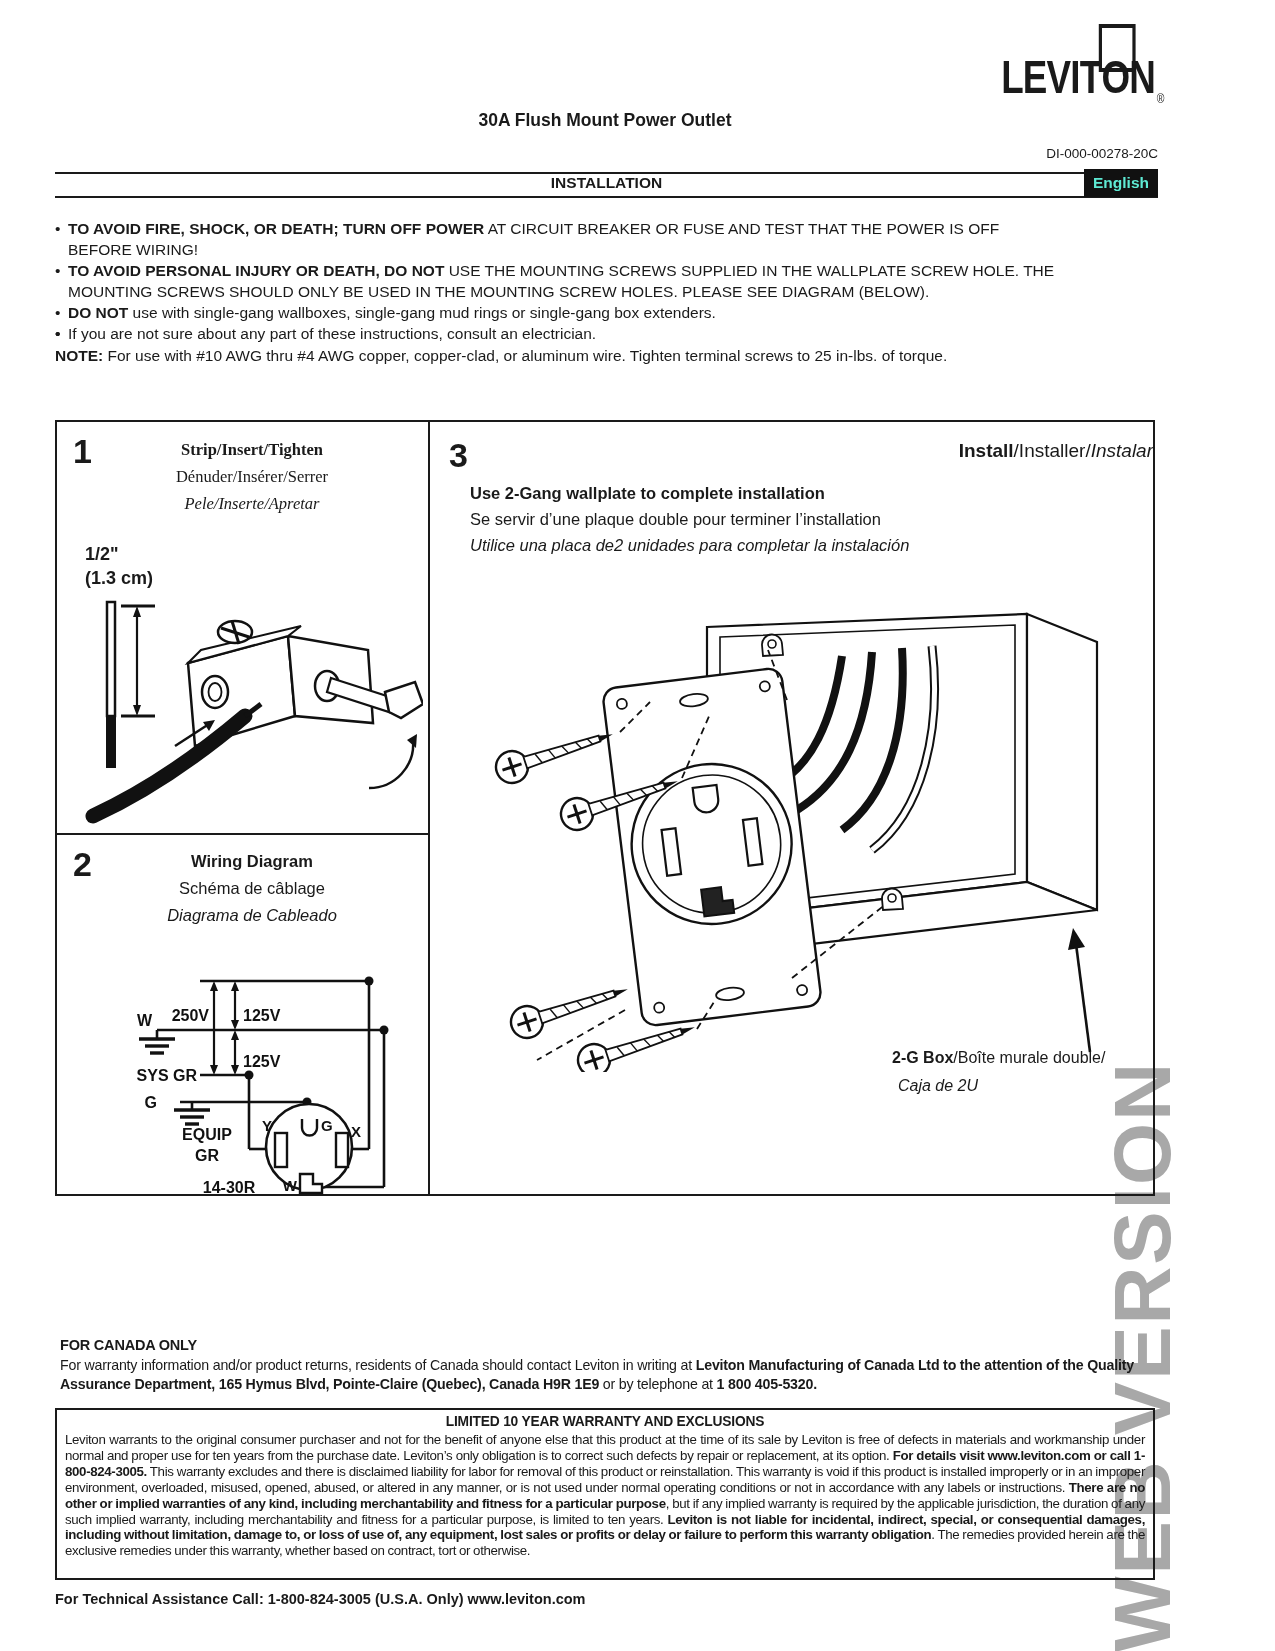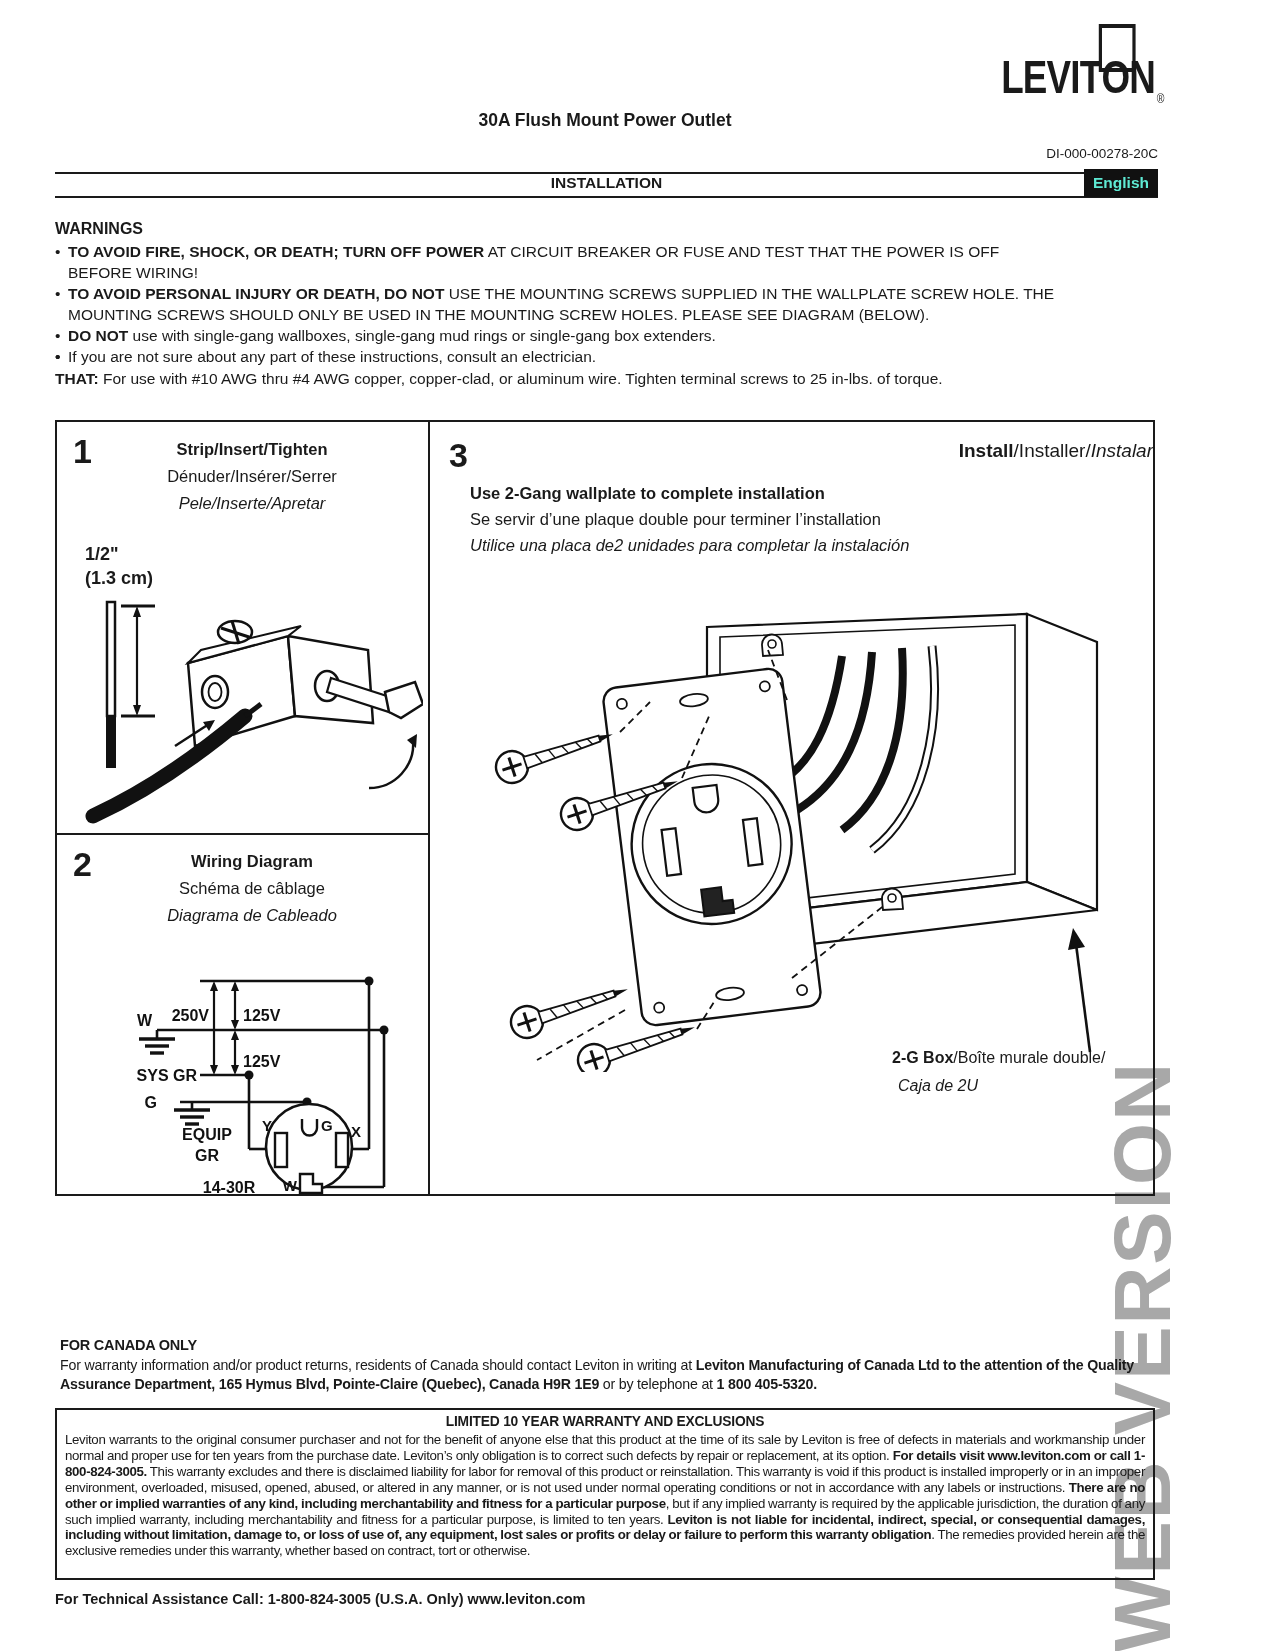--- a/index.html
+++ b/index.html
@@ -39,21 +39,21 @@
   .bullet{position:relative;padding-left:13px;}
   .bullet .mark{position:absolute;left:0;top:0;}
   .note{margin-top:1px;}
 
   
   .main-box{top:420px;left:55px;width:1100px;height:776px;border:2px solid #1a1a1a;box-sizing:border-box;}
   .div-v{position:absolute;left:371px;top:0;bottom:0;width:2px;background:#1a1a1a;}
   .div-h{position:absolute;left:0;top:411px;width:371px;height:2px;background:#1a1a1a;}
   .step-num{font-size:34px;font-weight:bold;}
   .p1-num{left:16px;top:10px;}
-  .p1-titles{left:30px;top:14px;width:330px;text-align:center;font-size:16.5px;line-height:27px;}
+  .p1-titles{left:30px;top:14px;width:330px;text-align:center;font-size:16.5px;line-height:27px;font-family:Liberation Serif, serif;}
   .p1-measure{left:28px;top:120px;font-size:18px;font-weight:bold;line-height:24px;}
   .p1-art{left:6px;top:166px;}
   .p2-num{left:16px;top:423px;}
   .p2-titles{left:30px;top:426px;width:330px;text-align:center;font-size:16.5px;line-height:27px;}
   .p2-art{left:0px;top:505px;}
   .p3-num{left:392px;top:14px;}
   .p3-title{left:375px;top:18px;width:721px;text-align:right;font-size:19px;}
   .p3-sub{left:413px;top:58px;font-size:16.5px;line-height:26px;}
   .p3-art{left:385px;top:160px;}
   .box-label{left:835px;top:622px;font-size:16px;line-height:28px;}
@@ -89,27 +89,26 @@
     <span class="logo-text"><span>LEVIT</span><span class="logo-o"><span class="ch">O</span></span><span>N</span><span class="reg">®</span></span>
   </div>
   <div class="abs doc-title">30A Flush Mount Power Outlet</div>
   <div class="abs doc-number">DI-000-00278-20C</div>
   <div class="abs rule rule-top"></div>
   <div class="abs install-label">INSTALLATION</div>
   <div class="abs rule rule-bot"></div>
   <div class="abs english-badge">English</div>
 
   <div class="abs warnings">
-    <div class="warn-head">WARNINGS</div>
     <div class="bullet"><span class="mark">•</span><span class="b">TO AVOID FIRE, SHOCK, OR DEATH; TURN OFF POWER</span><span> AT CIRCUIT BREAKER OR FUSE AND TEST THAT THE POWER IS OFF BEFORE WIRING!</span></div>
     <div class="bullet"><span class="mark">•</span><span class="b">TO AVOID PERSONAL INJURY OR DEATH, DO NOT</span><span> USE THE MOUNTING SCREWS SUPPLIED IN THE WALLPLATE SCREW HOLE. THE MOUNTING SCREWS SHOULD ONLY BE USED IN THE MOUNTING SCREW HOLES. PLEASE SEE DIAGRAM (BELOW).</span></div>
     <div class="bullet"><span class="mark">•</span><span class="b">DO NOT</span><span> use with single-gang wallboxes, single-gang mud rings or single-gang box extenders.</span></div>
     <div class="bullet"><span class="mark">•</span><span class="b"></span></div>
     <div class="bullet"><span class="mark">•</span><span class="b"></span><span>If you are not sure about any part of these instructions, consult an electrician.</span></div>
-    <div class="note"><span class="b">THAT:</span><span> For use with #10 AWG thru #4 AWG copper, copper-clad, or aluminum wire. Tighten terminal screws to 25 in-lbs. of torque.</span></div>
+    <div class="note"><span class="b">NOTE:</span><span> For use with #10 AWG thru #4 AWG copper, copper-clad, or aluminum wire. Tighten terminal screws to 25 in-lbs. of torque.</span></div>
   </div>
 
   <div class="abs main-box">
     <div class="div-v"></div>
     <div class="div-h"></div>
 
     <div class="abs step-num p1-num">1</div>
     <div class="abs p1-titles">
       <div class="b">Strip/Insert/Tighten</div>
       <div>Dénuder/Insérer/Serrer</div>

